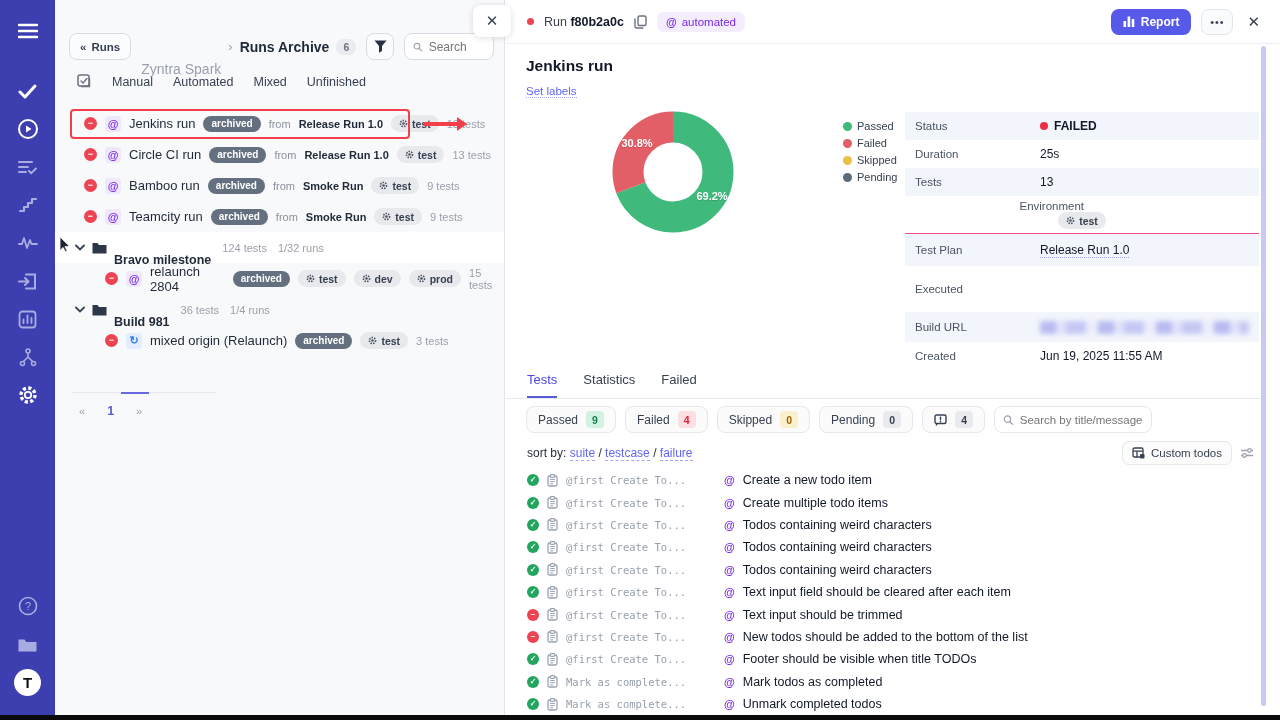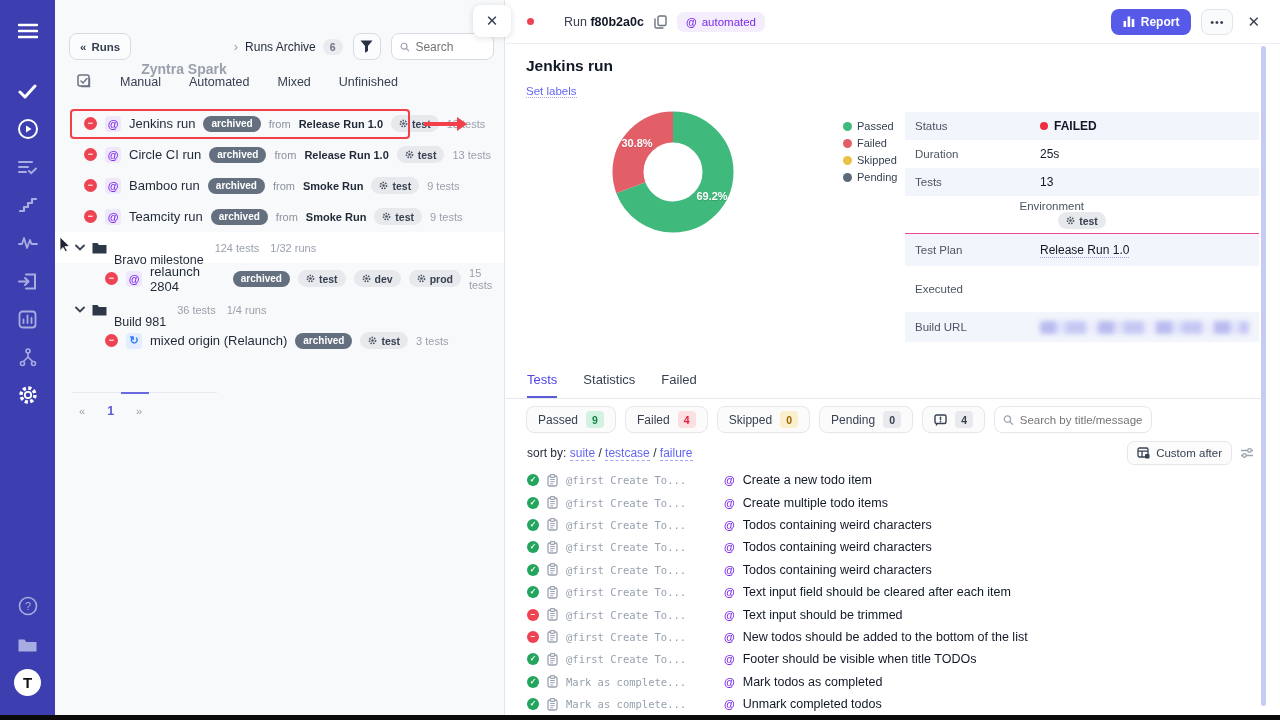--- a/index.html
+++ b/index.html
@@ -18,36 +18,36 @@
   .logo-circle { width:27px; height:27px; border-radius:50%; background:#fff; color:#111;
     display:flex; align-items:center; justify-content:center; font-weight:bold; font-size:15px; }
 
   
   .left-panel { position:absolute; left:55px; top:0; width:450px; height:715px;
     background:#f8f9fb; border-right:1px solid #e3e5ea; z-index:1; }
   .lp-header { position:absolute; left:14px; top:16px; right:10px; display:flex; align-items:center; gap:10px; }
   .btn-back { height:27px; padding:0 10px; border:1px solid #d8dce2; border-radius:8px; background:#fbfcfd;
     font-size:11.5px; font-weight:bold; color:#374151; display:flex; align-items:center; gap:5px; cursor:pointer; }
   .crumb { display:flex; align-items:center; gap:7px; white-space:nowrap; }
-  .crumb .proj { font-size:14px; font-weight:bold; color:#9aa1ac;margin-top:45px; }
+  .crumb .proj { font-size:14px; font-weight:normal; color:#9aa1ac;margin-top:45px; }
   .crumb .sep { color:#9aa1ac; font-size:13px; }
-  .crumb .page { font-size:12px; font-weight:normal; color:#1f2937;text-align:right; }
+  .crumb .page { font-size:14px; font-weight:bold; color:#1f2937;text-align:right; }
   .count-chip { background:#e9ebef; color:#6b7280; font-size:10.5px; font-weight:bold;
     border-radius:9px; padding:2px 7px; }
   .btn-filter { width:28px; height:27px; border:1px solid #d8dce2; border-radius:8px; background:#fbfcfd;
     display:flex; align-items:center; justify-content:center; cursor:pointer; }
   .lp-search { height:27px; flex:1; min-width:0; border:1px solid #d8dce2; border-radius:8px; background:#fff;
     display:flex; align-items:center; gap:6px; padding:0 8px; }
   .lp-search input { border:none; outline:none; width:100%; font-size:12px; color:#374151; background:transparent;
     font-family:"Liberation Sans", sans-serif; }
   .close-card { position:absolute; left:418px; top:5px; width:38px; height:32px; background:#fff;
     border-radius:8px; box-shadow:0 1px 6px rgba(20,20,43,.14); display:flex; align-items:center;
     justify-content:center; font-size:15px; color:#374151; cursor:pointer; z-index:6; }
 
-  .lp-tabs { position:absolute; left:22px; top:74px; display:flex; align-items:flex-end; gap:28px; }
+  .lp-tabs { position:absolute; left:22px; top:74px; display:flex; align-items:flex-end; gap:20px; }
   .lp-tab { font-size:12.5px; color:#374151; cursor:pointer; }
 
   .runs-list { position:absolute; left:0; top:108px; right:0; }
   .run-row { height:31px; display:flex; align-items:center; gap:8px; padding-left:29px; font-size:13px;
     cursor:pointer; }
   .run-row.nested { padding-left:50px; }
   .folder-row { height:31px; display:flex; align-items:center; gap:7px; padding-left:20px; cursor:pointer; }
   .folder-row.hovered { background:#ffffff; }
   .status-dot { width:13px; height:13px; border-radius:50%; flex:none; display:flex; align-items:center;
     justify-content:center; color:#fff; font-size:9px; font-weight:bold; line-height:1; }
@@ -58,21 +58,21 @@
   .mixed-icon { width:16px; height:16px; border-radius:4px; background:#e3edfd; color:#2f7df6;
     font-weight:bold; font-size:11px; display:flex; align-items:center; justify-content:center; flex:none; }
   .run-name { color:#1f2937; }
   .pill-archived { background:#64707f; color:#fff; font-size:10px; font-weight:bold; border-radius:9px;
     padding:2.5px 8px; }
   .from-txt { font-size:11px; color:#8a929e;text-align:right; }
   .from-name { font-size:11px; font-weight:bold; color:#1f2937; }
   .env-chip { background:#e7e9ed; border-radius:10px; padding:2.5px 8px; display:flex; align-items:center;
     gap:4px; font-size:10.5px; font-weight:bold; color:#374151; }
   .tests-count { font-size:11px; color:#9aa1ac; }
-  .folder-name { font-size:12.5px; font-weight:normal; color:#1f2937;margin-top:24px; }
+  .folder-name { font-size:12.5px; font-weight:bold; color:#1f2937;margin-top:24px; }
   .folder-meta { font-size:11px; color:#9aa1ac; margin-left:4px; }
 
   .pagination { position:absolute; left:0; top:392px; width:100%; }
   .pag-line { position:absolute; left:17px; top:0; width:145px; border-top:1px solid #e7e9ee; }
   .pag-active-line { position:absolute; left:49px; top:-1px; width:28px; border-top:2px solid #6a6ae0; }
   .pag-row { position:absolute; top:12px; left:24px; display:flex; gap:22px; align-items:center; }
   .pag-btn { font-size:11px; color:#9aa1ac; cursor:pointer; }
   .pag-page { font-size:12.5px; color:#5b5bd6; font-weight:bold; cursor:pointer; }
 
   
@@ -82,21 +82,21 @@
     z-index:4; pointer-events:none; }
   .anno-arrow::after { content:""; position:absolute; right:-9px; top:-5px; border-left:10px solid #f23f49;
     border-top:7px solid transparent; border-bottom:7px solid transparent; }
   .mouse-cursor { position:absolute; left:59px; top:236px; z-index:5; pointer-events:none; }
 
   
   .right-panel { position:absolute; left:506px; top:0; width:774px; height:715px; background:#fff; }
   .rp-header { position:absolute; left:0; top:0; right:0; height:44px; border-bottom:1px solid #eceef2;
     display:flex; align-items:center; padding:0 16px 0 21px; gap:10px; }
   .red-dot { width:7px; height:7px; border-radius:50%; background:#ee4353; flex:none; }
-  .run-label { font-size:12.5px; color:#374151;margin-left:20px; }
+  .run-label { font-size:12.5px; color:#374151; }
   .run-label b { color:#111827; }
   .icon-btn { display:flex; align-items:center; justify-content:center; cursor:pointer; color:#6b7280; }
   .badge-automated { background:#f3edfd; color:#7d2ae8; font-size:11.5px; border-radius:7px;
     padding:4px 9px; display:flex; gap:5px; align-items:center; cursor:pointer; }
   .rp-header .spacer { flex:1; }
   .btn-report { background:#575ae8; color:#fff; border:none; border-radius:8px; height:26px;
     padding:0 12px; font-size:12px; font-weight:bold; display:flex; align-items:center; gap:6px;
     cursor:pointer; font-family:"Liberation Sans", sans-serif; }
   .btn-more { width:32px; height:26px; border:1px solid #e3e5ea; border-radius:8px; background:#fafbfc;
     color:#374151; font-size:11px; letter-spacing:1px; display:flex; align-items:center; justify-content:center;
@@ -540,20 +540,24 @@
       <span class="d-label">Test Plan</span>
       <span class="d-val d-link">Release Run 1.0</span>
     </div>
     <div class="d-row" style="min-height:46px;gap:28px;">
       <span class="d-label">Executed</span>
     </div>
     <div class="d-row alt" style="min-height:30px;">
       <span class="d-label">Build URL</span>
       <span class="blur-block"></span>
     </div>
+    <div class="d-row">
+      <span class="d-label">Created</span>
+      <span class="d-val">Jun 19, 2025 11:55 AM</span>
+    </div>
   </div>
 
   <div class="rp-tabs">
     <span class="rp-tab active">Tests</span>
     <span class="rp-tab">Statistics</span>
     <span class="rp-tab">Failed</span>
   </div>
 
   <div class="filter-row">
     <button class="f-btn">
@@ -597,21 +601,21 @@
     <a>testcase</a>
     <span class="sl">/</span>
     <a>failure</a>
   </div>
   <div class="custom-view">
     <svg width="13" height="12" viewBox="0 0 13 12">
         <rect x="1" y="1" width="10" height="9" rx="1.5" stroke="#374151" stroke-width="1.3" fill="none"></rect>
         <path d="M1 4.2h10M5 4.2V10" stroke="#374151" stroke-width="1.3"></path>
         <rect x="8" y="7" width="4.5" height="4.5" rx="1" fill="#374151"></rect>
       </svg>
-    <span>Custom after</span>
+    <span>Custom todos</span>
   </div>
   <span class="cv-sliders">
     <svg width="14" height="12" viewBox="0 0 14 12">
         <path d="M1 3.5h12M1 8.5h12" stroke="#9ca3af" stroke-width="1.3"></path>
         <circle cx="9.5" cy="3.5" r="1.8" fill="#fff" stroke="#9ca3af" stroke-width="1.3"></circle>
         <circle cx="4.5" cy="8.5" r="1.8" fill="#fff" stroke="#9ca3af" stroke-width="1.3"></circle>
       </svg>
   </span>
 
   <div class="test-list">

